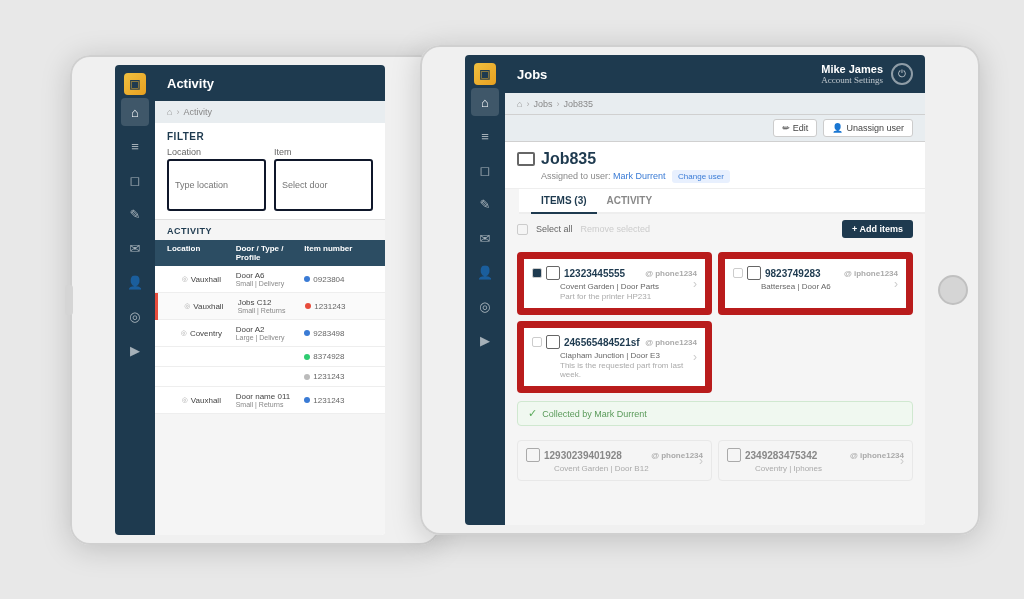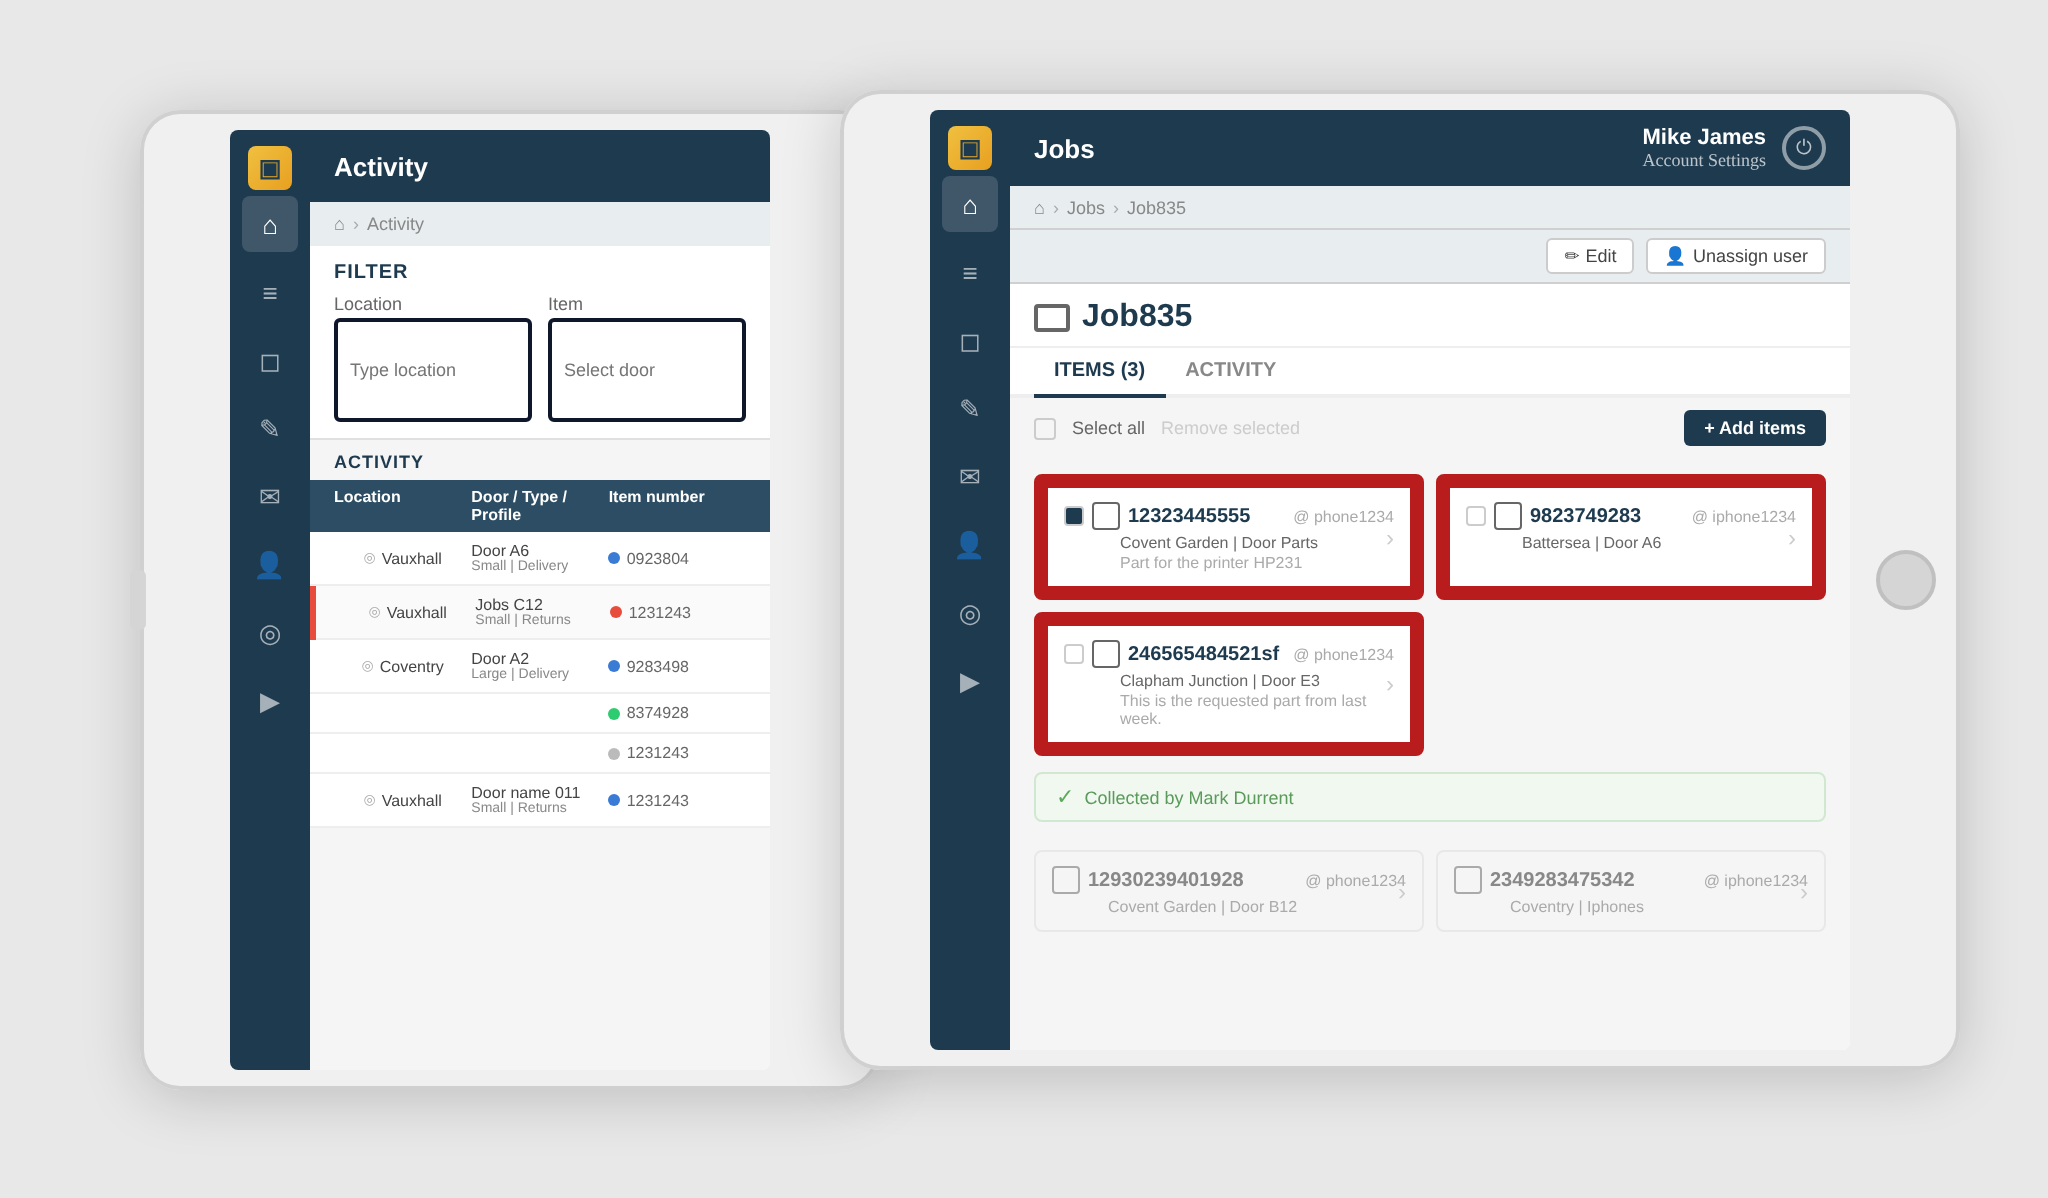--- a/index.html
+++ b/index.html
@@ -382,20 +382,21 @@
       margin-left: 4px;
       cursor: pointer;
     }
 
     
     .tabs-bar {
       display: flex;
       background: #fff;
       border-bottom: 2px solid #eee;
       padding: 0 12px;
+      margin-left: 14px;
     }
 
     .tab {
       padding: 6px 10px;
       font-size: 10px;
       font-weight: 600;
       color: #888;
       border-bottom: 2px solid transparent;
       margin-bottom: -2px;
       cursor: pointer;
@@ -491,20 +492,21 @@
     .item-number {
       font-size: 10px;
       font-weight: 700;
       color: #1e3a4f;
       flex: 1;
     }
 
     .item-profile {
       font-size: 8px;
       color: #aaa;
+      font-weight: bold;
     }
 
     .item-location {
       font-size: 8px;
       color: #666;
       padding-left: 28px;
       margin-top: 1px;
     }
 
     .item-desc {
@@ -773,20 +775,25 @@
           <button class="btn-outline">
             <span>👤</span>
             <span>Unassign user</span>
           </button>
         </div>
         <div class="job-title-section">
           <div class="job-icon-title">
             <div class="envelope-icon"></div>
             <span class="job-name">Job835</span>
           </div>
+          <div class="job-assigned">
+            <span>Assigned to user:</span>
+            <a href="#">Mark Durrent</a>
+            <span class="change-user-btn">Change user</span>
+          </div>
         </div>
         <div class="tabs-bar">
           <div class="tab active">ITEMS (3)</div>
           <div class="tab">ACTIVITY</div>
         </div>
         <div class="items-toolbar">
           <div class="items-toolbar-left">
             <div class="select-all-cb"></div>
             <span class="select-all-label">Select all</span>
             <span class="remove-selected-btn">Remove selected</span>

